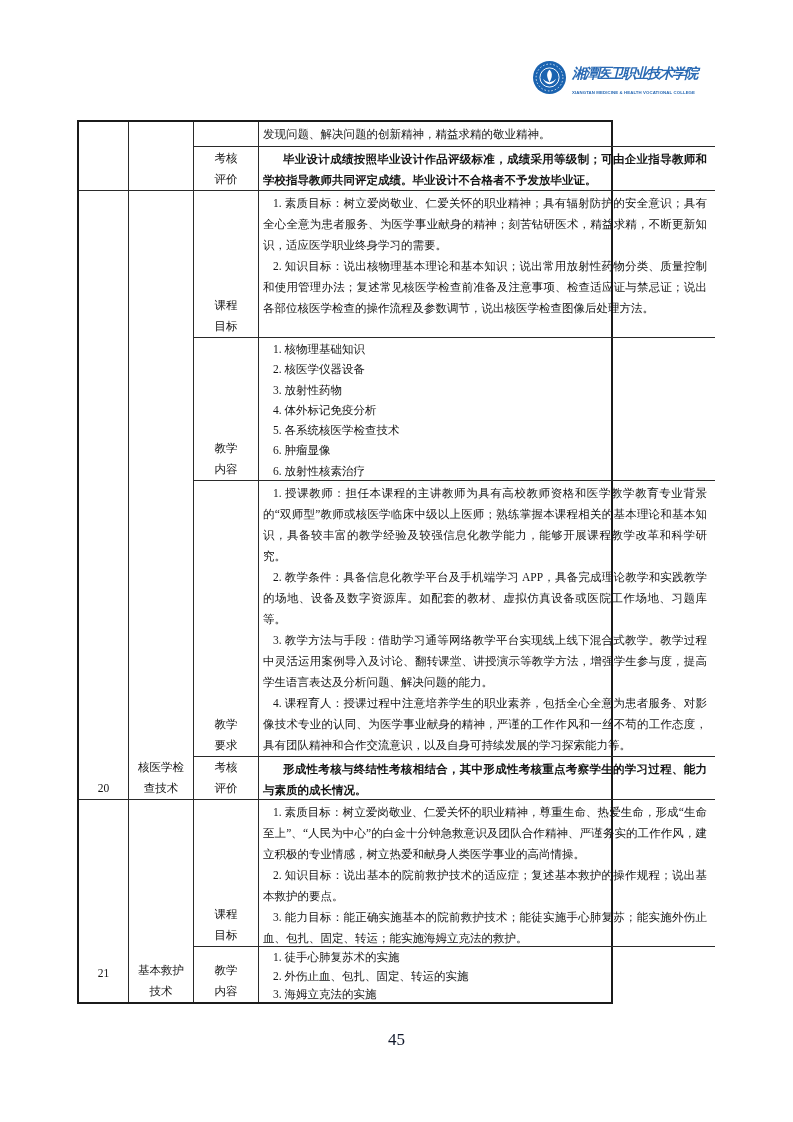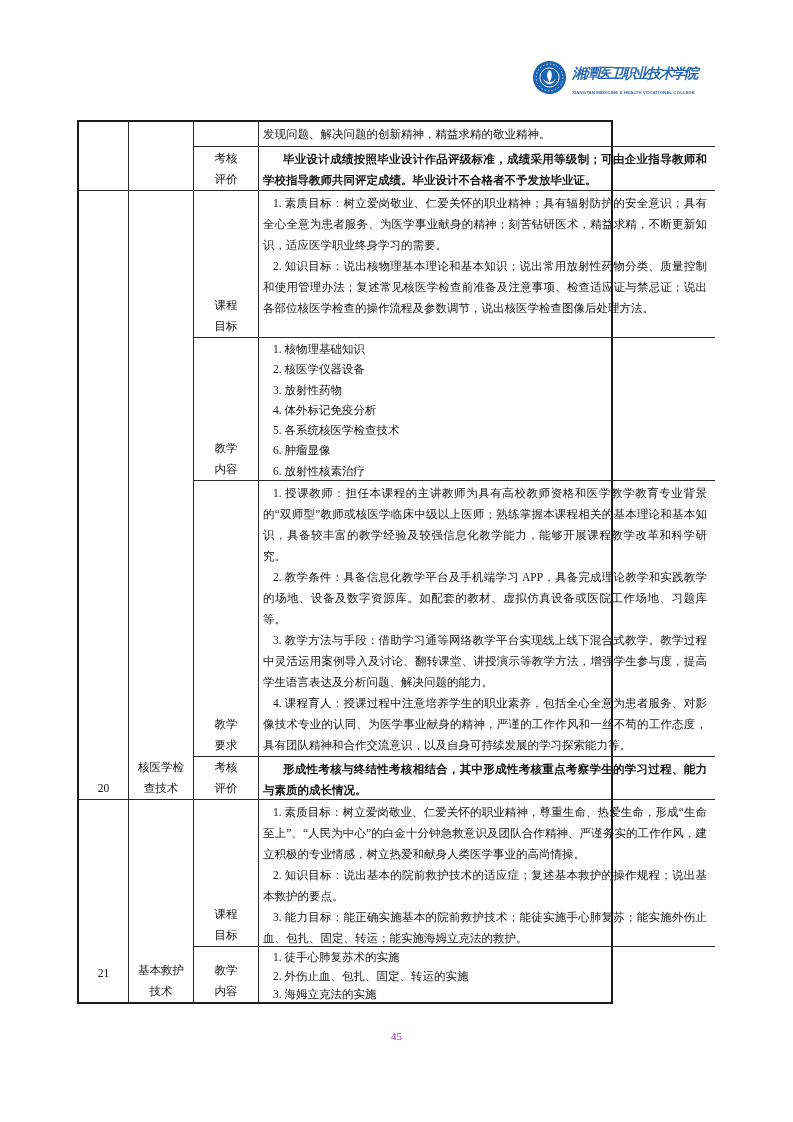--- a/index.html
+++ b/index.html
@@ -51,21 +51,21 @@
 
   .center { display: flex; align-items: flex-end; justify-content: center; text-align: center; }
   .lblspan { width: 2.6em; line-height: 21px; display: inline-block; }
   .namespan { width: 4.35em; line-height: 21px; display: inline-block; }
   .vbottom-num { align-items: flex-end; padding-bottom: 18px; }
   .vbottom-name { align-items: flex-end; }
 
   
   .pageno {
     position: absolute; left: 0; top: 1030px; width: 100%;
-    text-align: center; font-size: 11px; color: #a21caf;
+    text-align: center; font-size: 17px; color: #0f172a;
   }
 </style>
 </head>
 <body>
 
 <div class="page">
 
   <div class="header">
     <svg class="logo" width="33" height="33" viewBox="0 0 32 32">
       <circle cx="16" cy="16" r="16" fill="#1a63b0"></circle>

